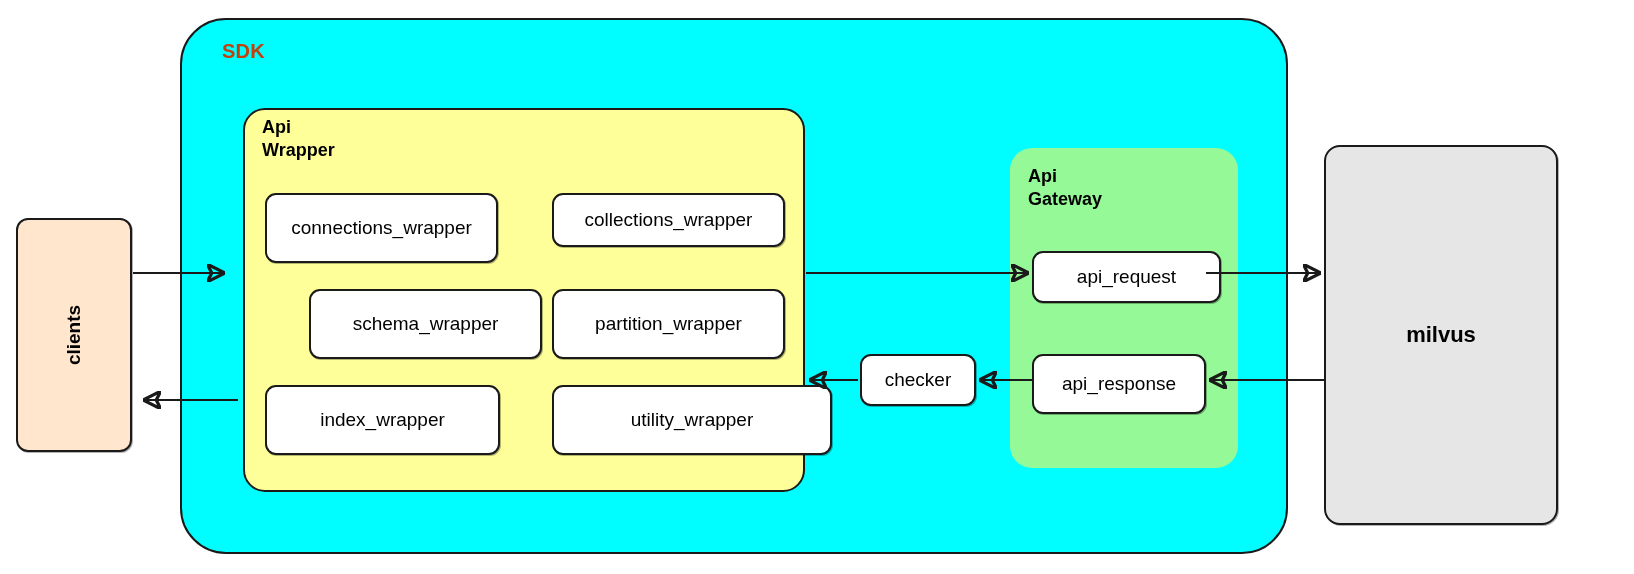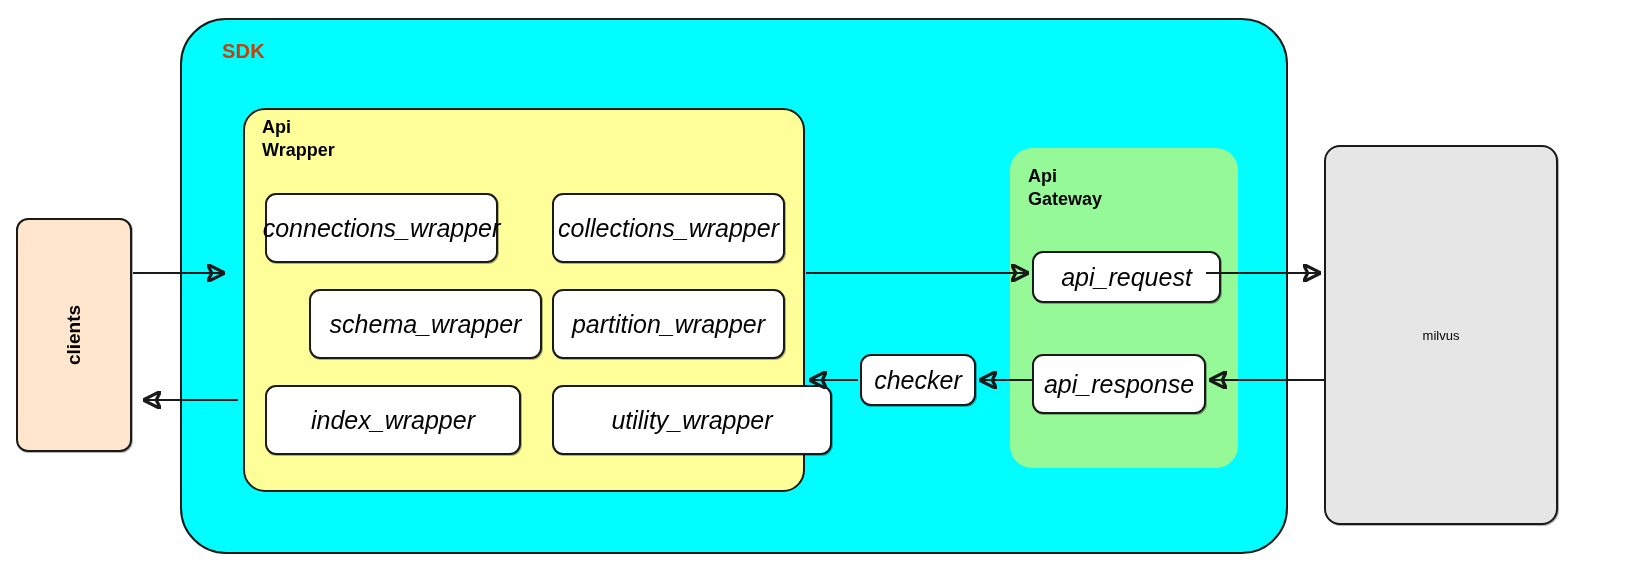--- a/index.html
+++ b/index.html
@@ -90,30 +90,29 @@
     line-height: 1.28;
     width: 120px;
     color: #000000;
   }
 
   
   .leaf {
     background: #ffffff;
     border: 2px solid #1a1a1a;
     border-radius: 11px;
-    font-size: 25px;
+    font-size: 19px;
     font-weight: normal;
     box-shadow: 1px 1px 0 rgba(0,0,0,0.30);
-    font-style: italic;
   }
 
   .w-connections { left: 265px; top: 193px; width: 233px; height: 70px; }
   .w-schema      { left: 265px; top: 289px; width: 233px; height: 70px; margin-left: 44px; }
-  .w-index       { left: 265px; top: 385px; width: 256px; height: 70px; }
-  .w-collections { left: 552px; top: 193px; width: 233px; height: 70px; justify-content: center; }
+  .w-index       { left: 265px; top: 385px; width: 235px; height: 70px; }
+  .w-collections { left: 552px; top: 193px; width: 233px; height: 54px; justify-content: center; }
   .w-partition   { left: 552px; top: 289px; width: 233px; height: 70px; }
   .w-utility     { left: 552px; top: 385px; width: 280px; height: 70px; }
 
   .w-apirequest  { left: 1032px; top: 251px; width: 189px; height: 52px; }
   .w-apiresponse { left: 1032px; top: 354px; width: 174px; height: 60px; }
 
   .checker-box {
     left: 860px; top: 354px; width: 116px; height: 52px;
   }
 
@@ -137,22 +136,22 @@
 
   
   .milvus-box {
     left: 1324px;
     top: 145px;
     width: 234px;
     height: 380px;
     background: #E6E6E6;
     border: 2px solid #1a1a1a;
     border-radius: 16px;
-    font-size: 13px;
-    font-weight: normal;
+    font-size: 22px;
+    font-weight: bold;
     box-shadow: 1px 1px 0 rgba(0,0,0,0.30);
   }
 
   
   #connectors {
     position: absolute;
     left: 0;
     top: 0;
     width: 1634px;
     height: 574px;

